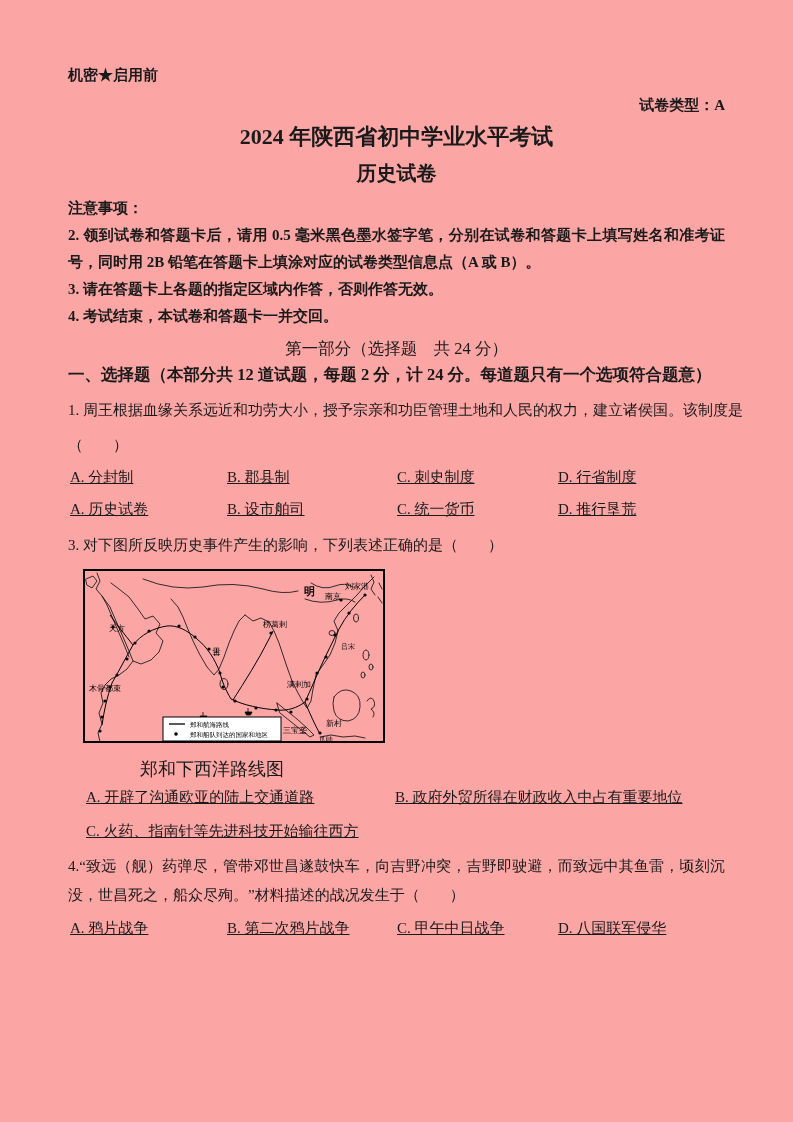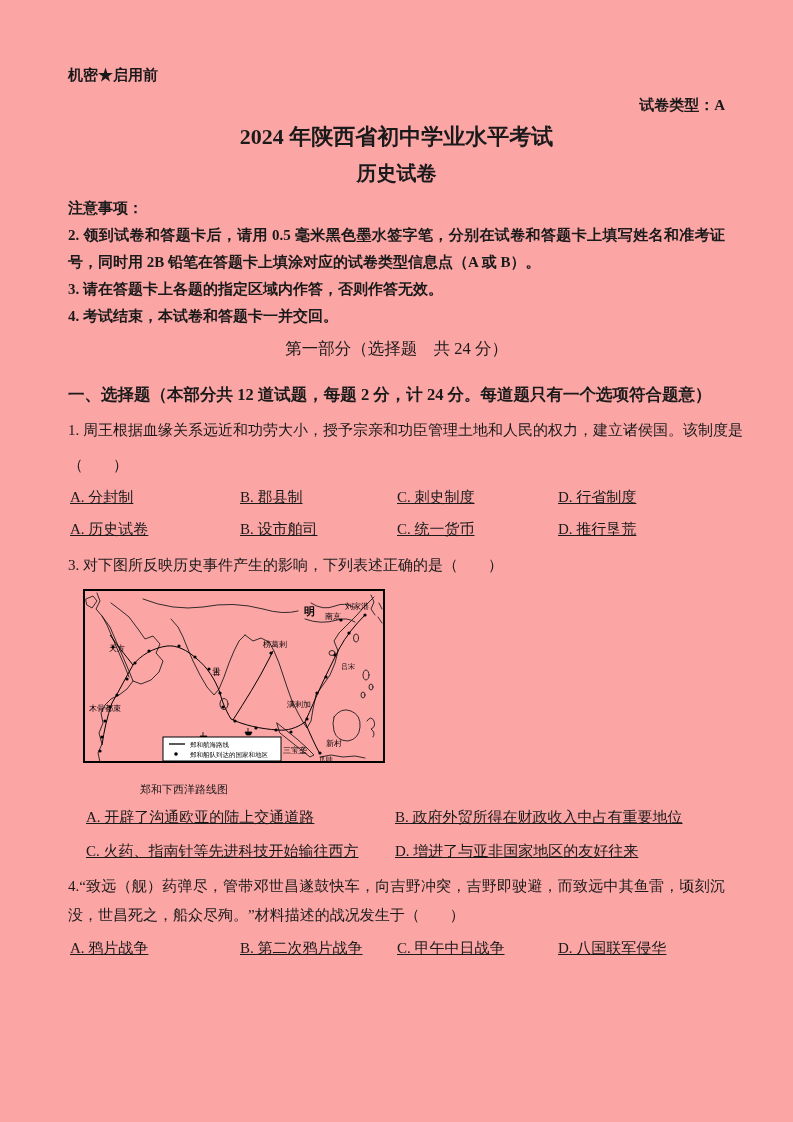--- a/index.html
+++ b/index.html
@@ -13,32 +13,32 @@
     box-sizing:border-box;
     padding:66px 68px 0 68px;
     overflow:hidden;
   }
   .confidential{font-size:15px;font-weight:bold;line-height:18px;}
   .paper-type{font-size:15px;font-weight:bold;text-align:right;margin-top:12px;line-height:18px;}
   .title{font-size:22px;font-weight:bold;text-align:center;margin:8px 0 0 0;line-height:30px;}
   .subtitle{font-size:20px;font-weight:bold;text-align:center;margin:8px 0 0 0;line-height:27px;}
   .notice{margin-top:8px;font-size:15px;font-weight:bold;line-height:27px;text-align:justify;}
   .part-heading{font-size:16.5px;font-weight:normal;text-align:center;margin-top:6px;line-height:26px;}
-  .section-heading{font-size:16.5px;font-weight:bold;margin-top:20px;line-height:26px;font-family:Liberation Serif, serif;}
+  .section-heading{font-size:16.5px;font-weight:bold;margin-top:0;line-height:26px;font-family:Liberation Serif, serif;}
   .stem{font-size:15px;line-height:27px;margin-top:9px;text-align:justify;}
   .oneline{white-space:nowrap;}
   .bracket{font-size:15px;line-height:27px;margin-top:8px;}
   .opts{position:relative;height:20px;font-size:15px;margin-top:9px;}
   .opts span{position:absolute;top:0;white-space:nowrap;text-decoration:underline;}
-  .o1{left:2px;} .o2{left:172px;} .o3{left:329px;} .o4{left:490px;}
+  .o1{left:2px;} .o2{left:159px;} .o3{left:329px;} .o4{left:490px;}
   .t1{left:18px;} .t2{left:327px;}
   .q2m{margin-top:12px;}
   .map-figure{margin:10px 0 0 15px;width:302px;height:174px;}
   .map-figure svg{display:block;}
-  .map-caption{font-size:11px;margin:16px 0 0 72px;line-height:20px;}
+  .map-caption{font-size:18px;margin:16px 0 0 72px;line-height:20px;}
   svg text{font-family:"Liberation Serif","DejaVu Serif",serif;fill:#000;}
 </style>
 </head>
 <body>
 
 <div class="page">
 
   <div class="confidential">机密★启用前</div>
   <div class="paper-type">试卷类型：A</div>
   <div class="title">2024 年陕西省初中学业水平考试</div>
@@ -190,21 +190,20 @@
     </div>
 
     <div class="map-caption">郑和下西洋路线图</div>
 
     <div class="opts">
       <span class="t1">A. 开辟了沟通欧亚的陆上交通道路</span>
       <span class="t2">B. 政府外贸所得在财政收入中占有重要地位</span>
     </div>
     <div class="opts" style="margin-top:14px">
       <span class="t1">C. 火药、指南针等先进科技开始输往西方</span>
-      <span class="t2">D. 增进了与亚非国家地区的友好往来</span>
     </div>
   </div>
 
   <div>
     <div class="stem" style="margin-top:10px;line-height:29px;">4.“致远（舰）药弹尽，管带邓世昌遂鼓快车，向吉野冲突，吉野即驶避，而致远中其鱼雷，顷刻沉没，世昌死之，船众尽殉。”材料描述的战况发生于（　　）</div>
     <div class="opts">
       <span class="o1">A. 鸦片战争</span>
       <span class="o2">B. 第二次鸦片战争</span>
       <span class="o3">C. 甲午中日战争</span>
       <span class="o4">D. 八国联军侵华</span>

